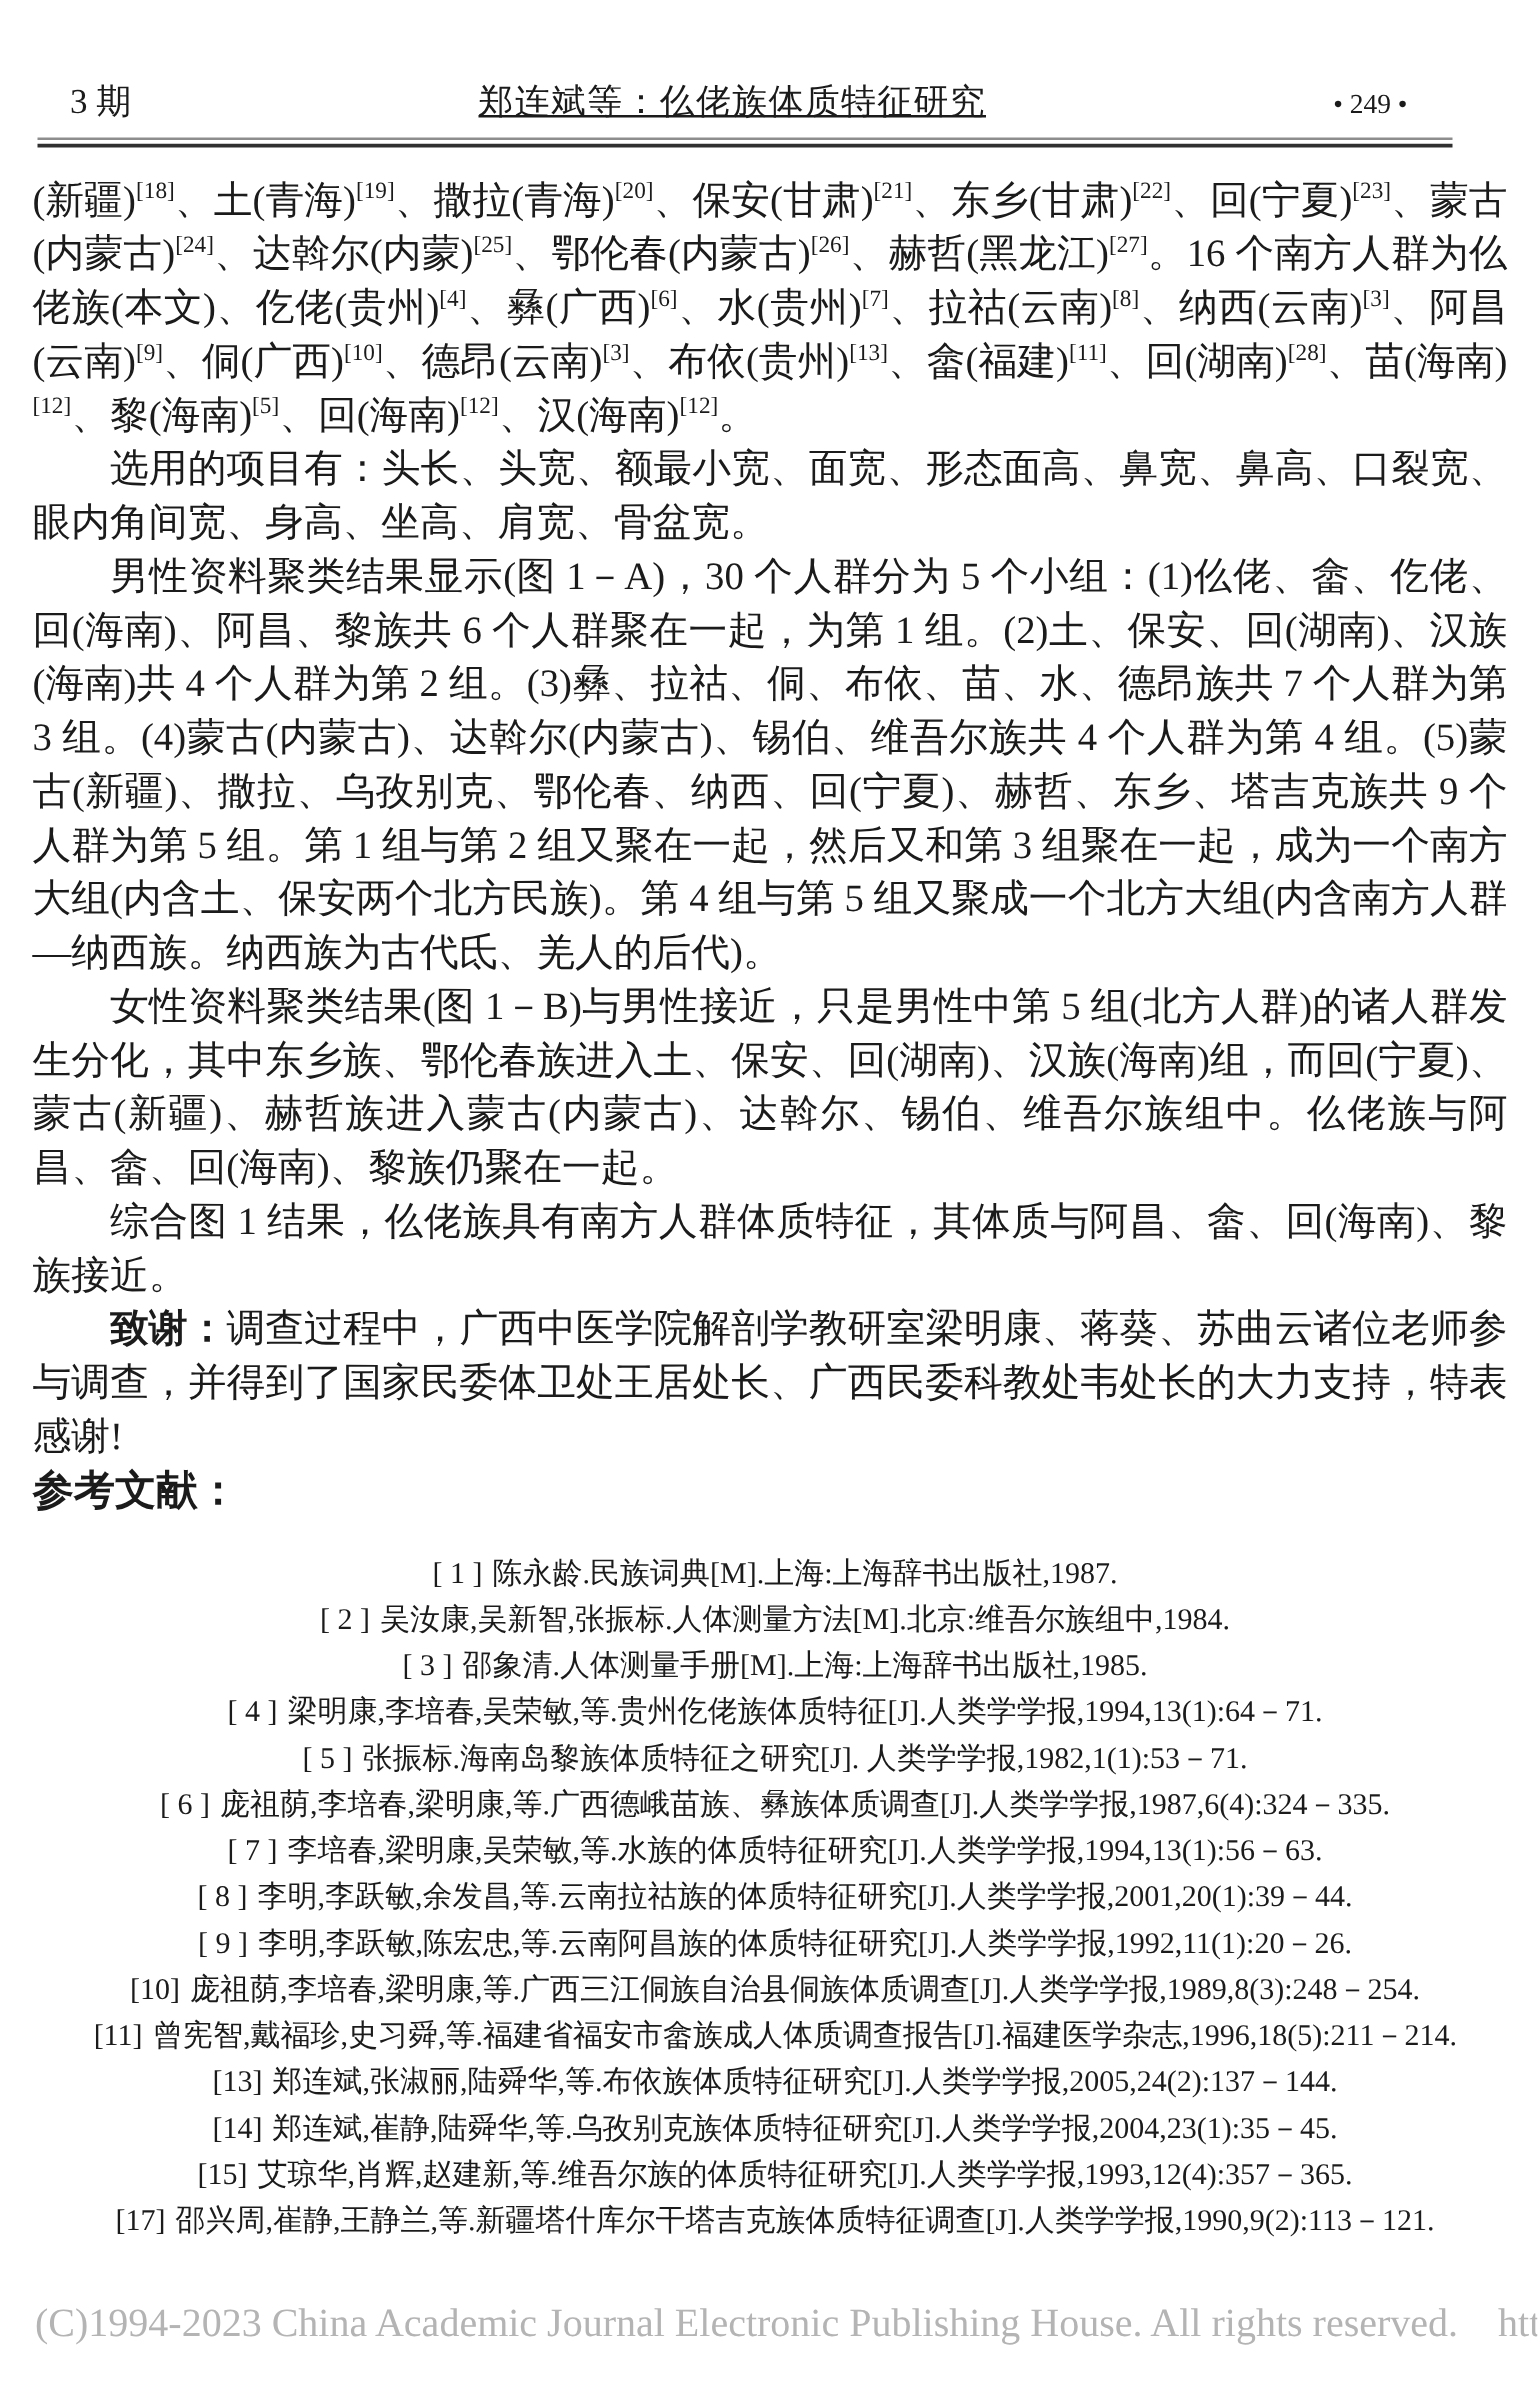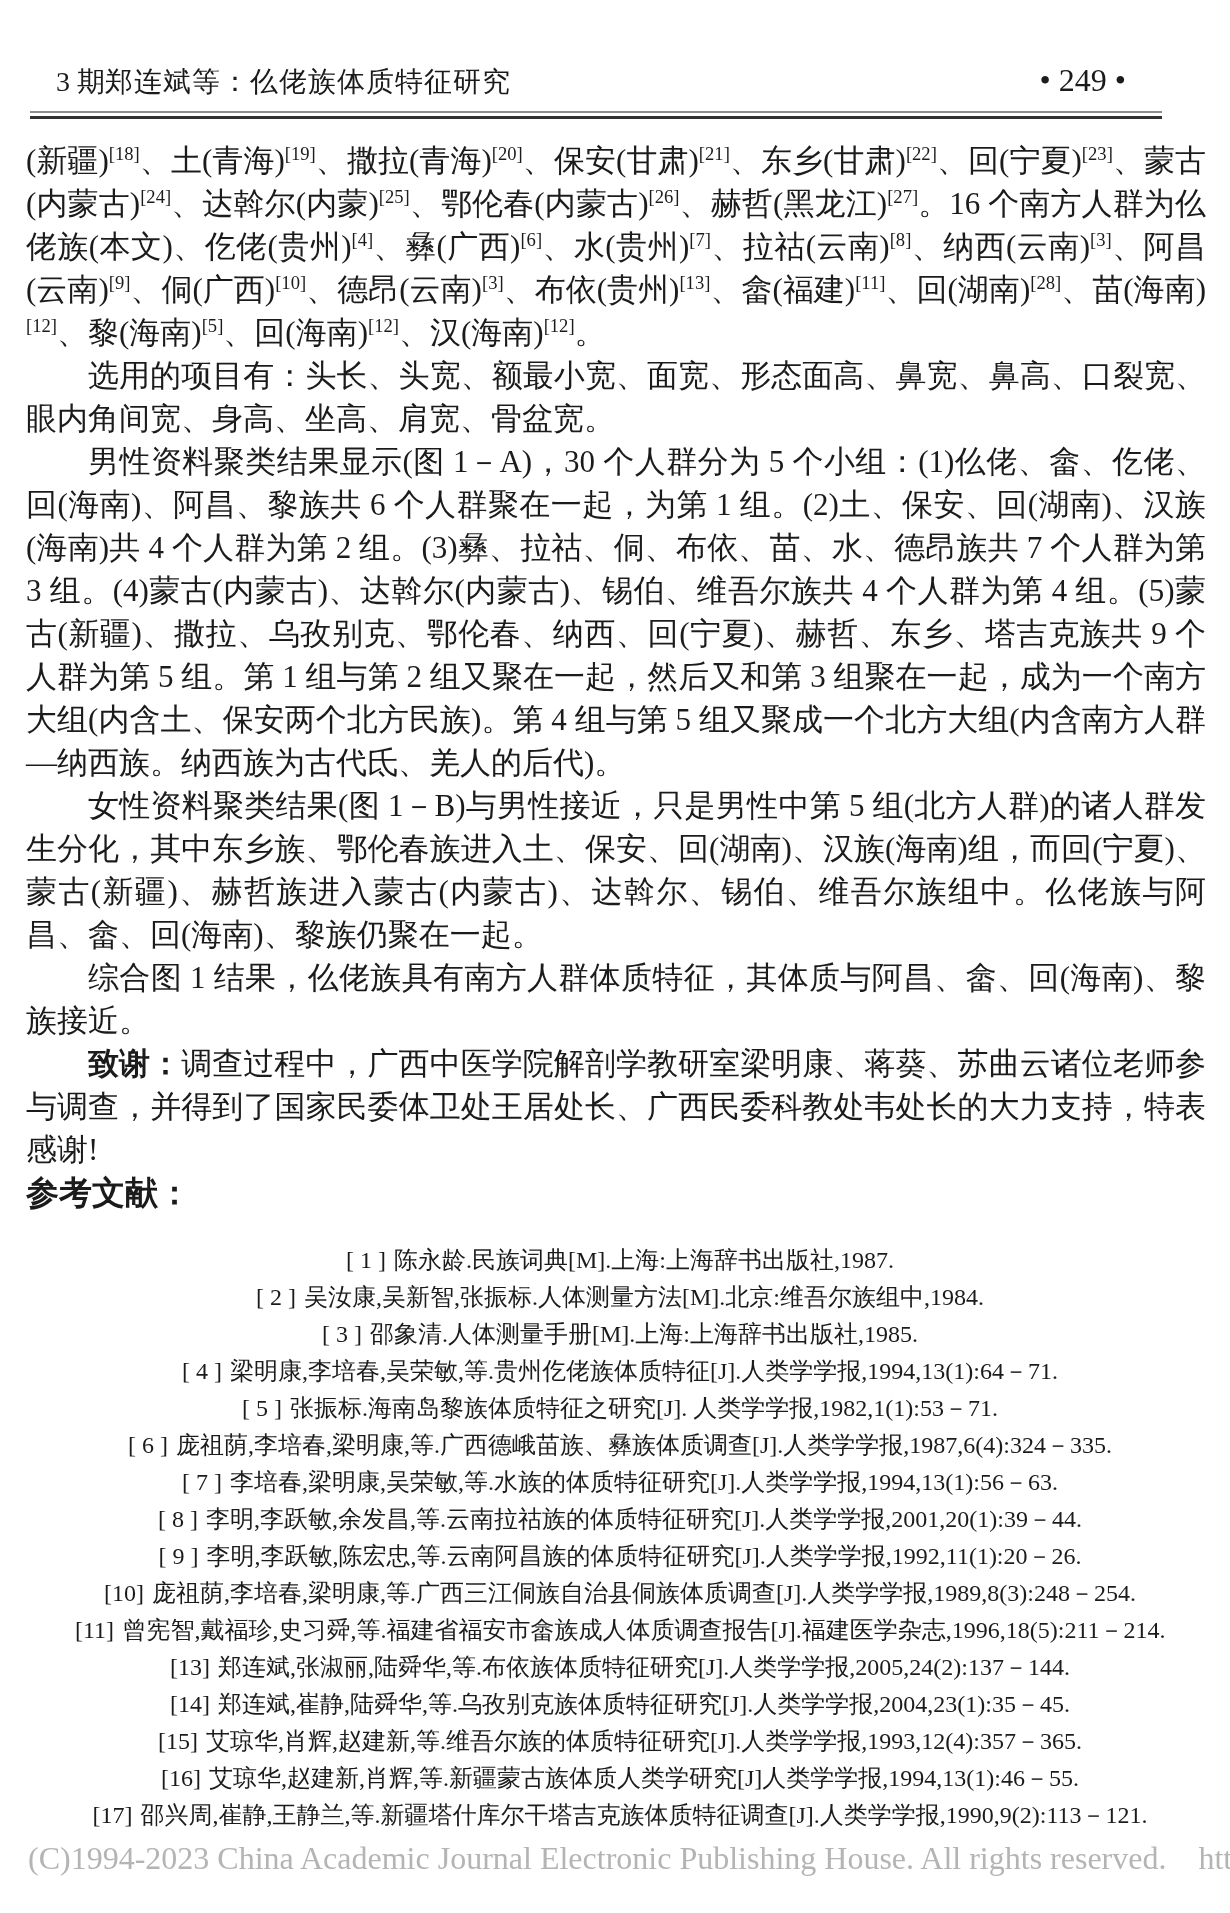--- a/index.html
+++ b/index.html
@@ -11,22 +11,22 @@
     color:#1b1b1b;
     font-family:"Liberation Serif","DejaVu Serif",serif;
   }
   
   .hdr {
     display:flex; align-items:baseline;
     padding:62px 104px 10px 56px;
     font-size:28px;
   }
   .hdr .issue { flex:0 0 auto; }
-  .hdr .title { flex:1 1 auto; letter-spacing:1px; }
-  .hdr .pageno { flex:0 0 auto; font-size:32px; }
+  .hdr .title { flex:1 1 auto; text-align:center; letter-spacing:1px;text-decoration:underline; }
+  .hdr .pageno { flex:0 0 auto; font-size:22px; }
   .rule {
     margin-left:30px; width:1132px; height:3px;
     border-top:2px solid #8d8d8d;
     border-bottom:3px solid #303030;
   }
   
   .content {
     padding:20px 24px 0 26px;
     font-size:31px; line-height:43px;
     text-align:justify;
@@ -94,21 +94,20 @@
         <li><span class="ref-num">[ 5 ]</span><span>张振标.海南岛黎族体质特征之研究[J]. 人类学学报,1982,1(1):53－71.</span></li>
         <li><span class="ref-num">[ 6 ]</span><span>庞祖荫,李培春,梁明康,等.广西德峨苗族、彝族体质调查[J].人类学学报,1987,6(4):324－335.</span></li>
         <li><span class="ref-num">[ 7 ]</span><span>李培春,梁明康,吴荣敏,等.水族的体质特征研究[J].人类学学报,1994,13(1):56－63.</span></li>
         <li><span class="ref-num">[ 8 ]</span><span>李明,李跃敏,余发昌,等.云南拉祜族的体质特征研究[J].人类学学报,2001,20(1):39－44.</span></li>
         <li><span class="ref-num">[ 9 ]</span><span>李明,李跃敏,陈宏忠,等.云南阿昌族的体质特征研究[J].人类学学报,1992,11(1):20－26.</span></li>
         <li><span class="ref-num">[10]</span><span>庞祖荫,李培春,梁明康,等.广西三江侗族自治县侗族体质调查[J].人类学学报,1989,8(3):248－254.</span></li>
         <li><span class="ref-num">[11]</span><span>曾宪智,戴福珍,史习舜,等.福建省福安市畲族成人体质调查报告[J].福建医学杂志,1996,18(5):211－214.</span></li>
         <li><span class="ref-num">[13]</span><span>郑连斌,张淑丽,陆舜华,等.布依族体质特征研究[J].人类学学报,2005,24(2):137－144.</span></li>
         <li><span class="ref-num">[14]</span><span>郑连斌,崔静,陆舜华,等.乌孜别克族体质特征研究[J].人类学学报,2004,23(1):35－45.</span></li>
         <li><span class="ref-num">[15]</span><span>艾琼华,肖辉,赵建新,等.维吾尔族的体质特征研究[J].人类学学报,1993,12(4):357－365.</span></li>
-        <li><span class="ref-num">[16]</span><span>艾琼华,赵建新,肖辉,等.新疆蒙古族体质人类学研究[J]人类学学报,1994,13(1):46－55.</span></li>
         <li><span class="ref-num">[17]</span><span>邵兴周,崔静,王静兰,等.新疆塔什库尔干塔吉克族体质特征调查[J].人类学学报,1990,9(2):113－121.</span></li>
       </ol>
     </div>
   </div>
 
   <div class="watermark">(C)1994-2023 China Academic Journal Electronic Publishing House. All rights reserved.    http://w</div>
 
 </div>
 
 </body></html>

